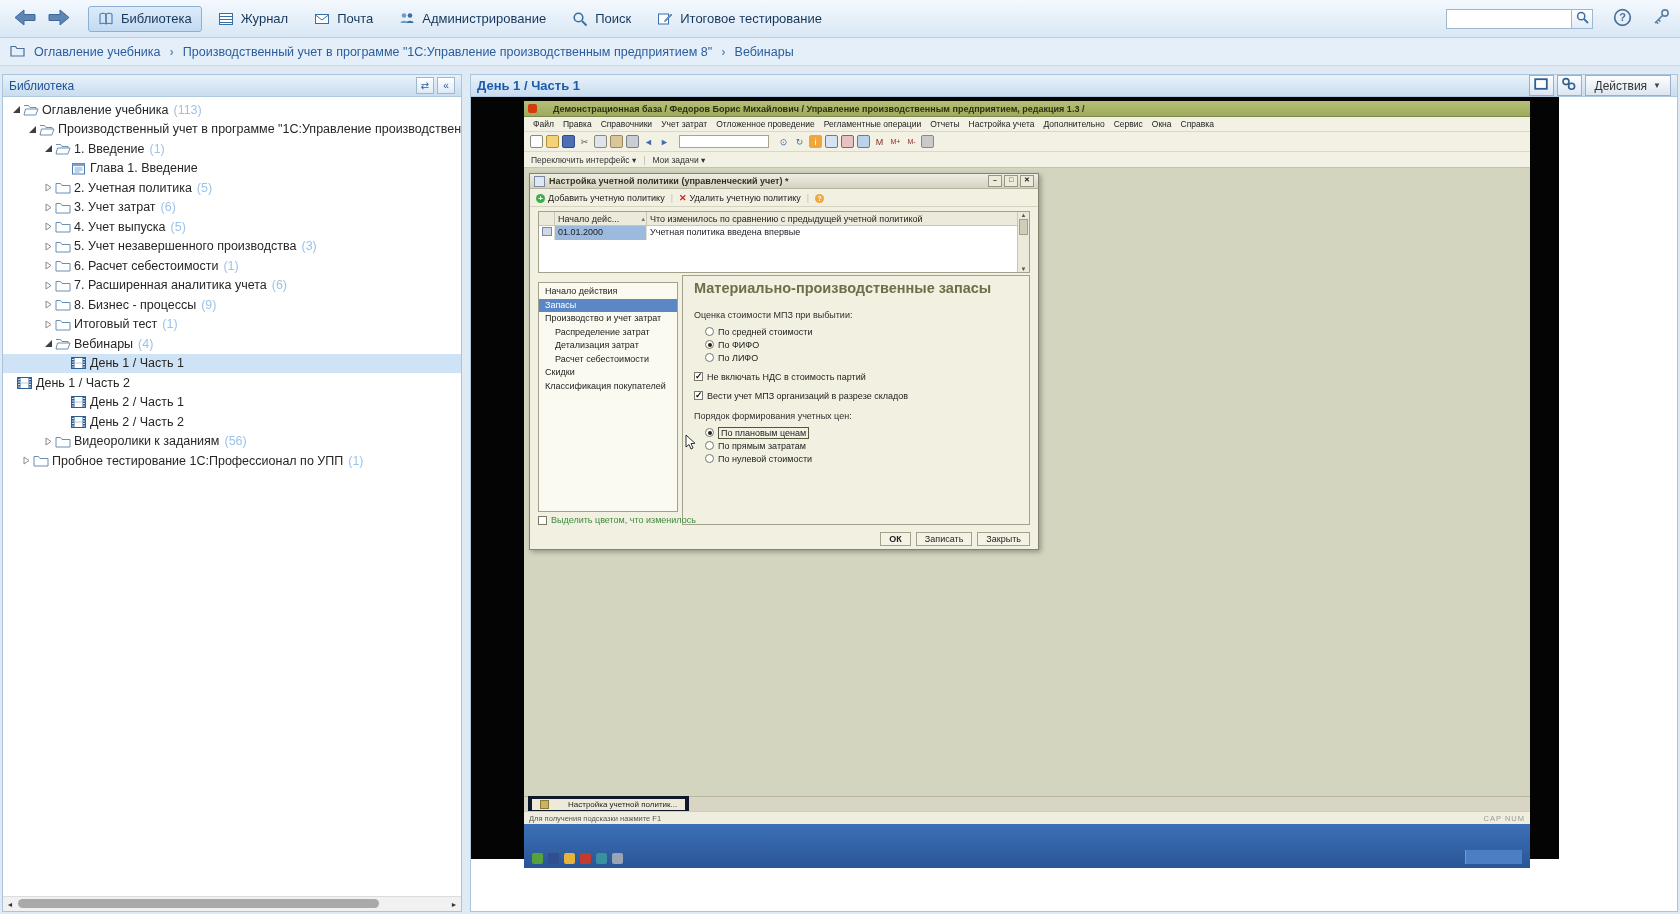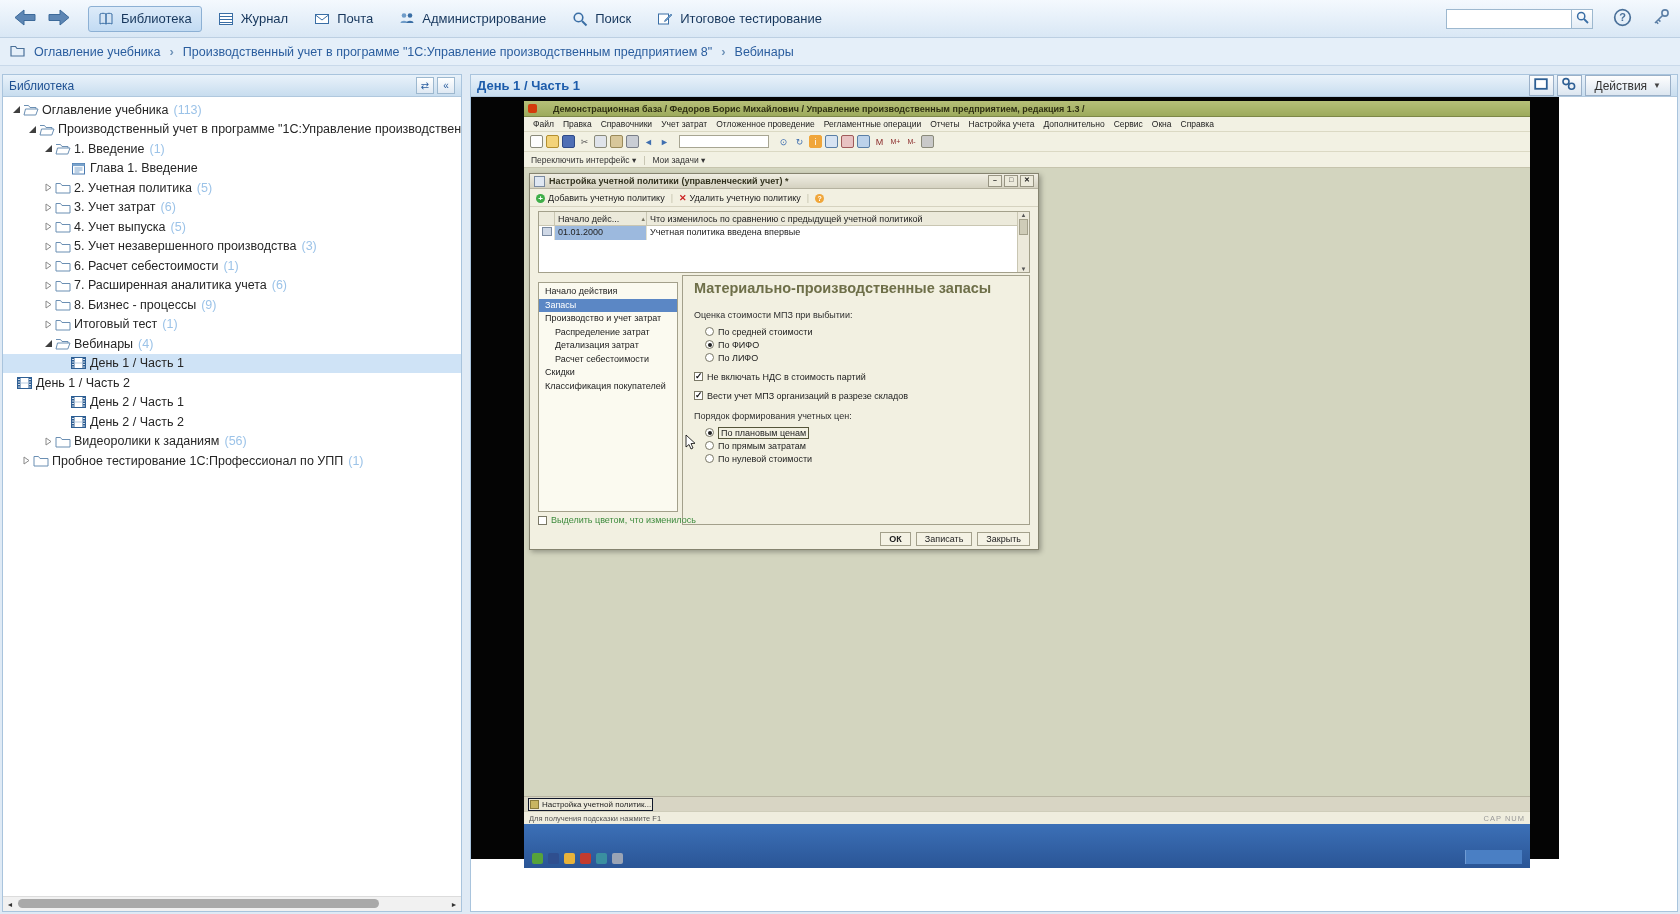--- a/index.html
+++ b/index.html
@@ -120,21 +120,21 @@
   .cbx{width:9px;height:9px;border:1px solid #7a7866;background:#fff;position:relative;flex:none;box-sizing:border-box}
   .cbx.on::after{content:"✓";position:absolute;left:0px;top:-2px;font-size:9px;color:#111;font-weight:bold}
   .mcursor{position:absolute;left:2px;top:158px}
 
   .dlg-footcheck{position:absolute;left:8px;top:341px;display:flex;gap:4px;align-items:center;color:#3d8b3d}
   .dlg-btns{position:absolute;right:8px;top:358px;display:flex;gap:5px}
   .dlg-btns button{height:14px;font-size:9px;padding:0 8px;background:#f4f2e4;border:1px solid #a3a08b;color:#222}
   .dlg-btns button:first-child{font-weight:bold}
 
   .r-mdibar{height:14px;flex:none;background:#d8d5c4;border-top:1px solid #b8b5a2;display:flex;align-items:center;padding:0 4px}
-  .mditab{height:11px;background:#edeadb;border:1px solid #0f172a;font-size:8px;display:flex;align-items:center;gap:3px;padding:0 1px;color:#222}
+  .mditab{height:11px;background:#edeadb;border:4px solid #0f172a;font-size:8px;display:flex;align-items:center;gap:19px;padding:0 8px;color:#222}
   .mdiico{width:7px;height:7px;background:#c8b560;border:1px solid #8a7b3a;flex:none}
   .r-status{height:12px;flex:none;display:flex;align-items:center;padding:0 5px;font-size:7.5px;color:#555;
     background:#efedde;border-top:1px solid #cfcdba}
   .caps{margin-left:auto;color:#9a9a9a;letter-spacing:1px}
   .r-taskbar{height:40px;flex:none;background:linear-gradient(#3c70b7,#2a5596);display:flex;align-items:flex-end;gap:5px;padding:0 8px 4px 8px}
   .tb-sq{width:11px;height:11px;border-radius:2px;flex:none}
   .tb-tray{margin-left:auto;width:56px;height:14px;background:#4a7fc4;border-left:1px solid #6f9bd4;flex:none}
 
   
   #controls{position:absolute;left:0;right:0;bottom:15px;height:25px;background:#161616;display:flex;align-items:center;gap:11px;padding:0 11px}

